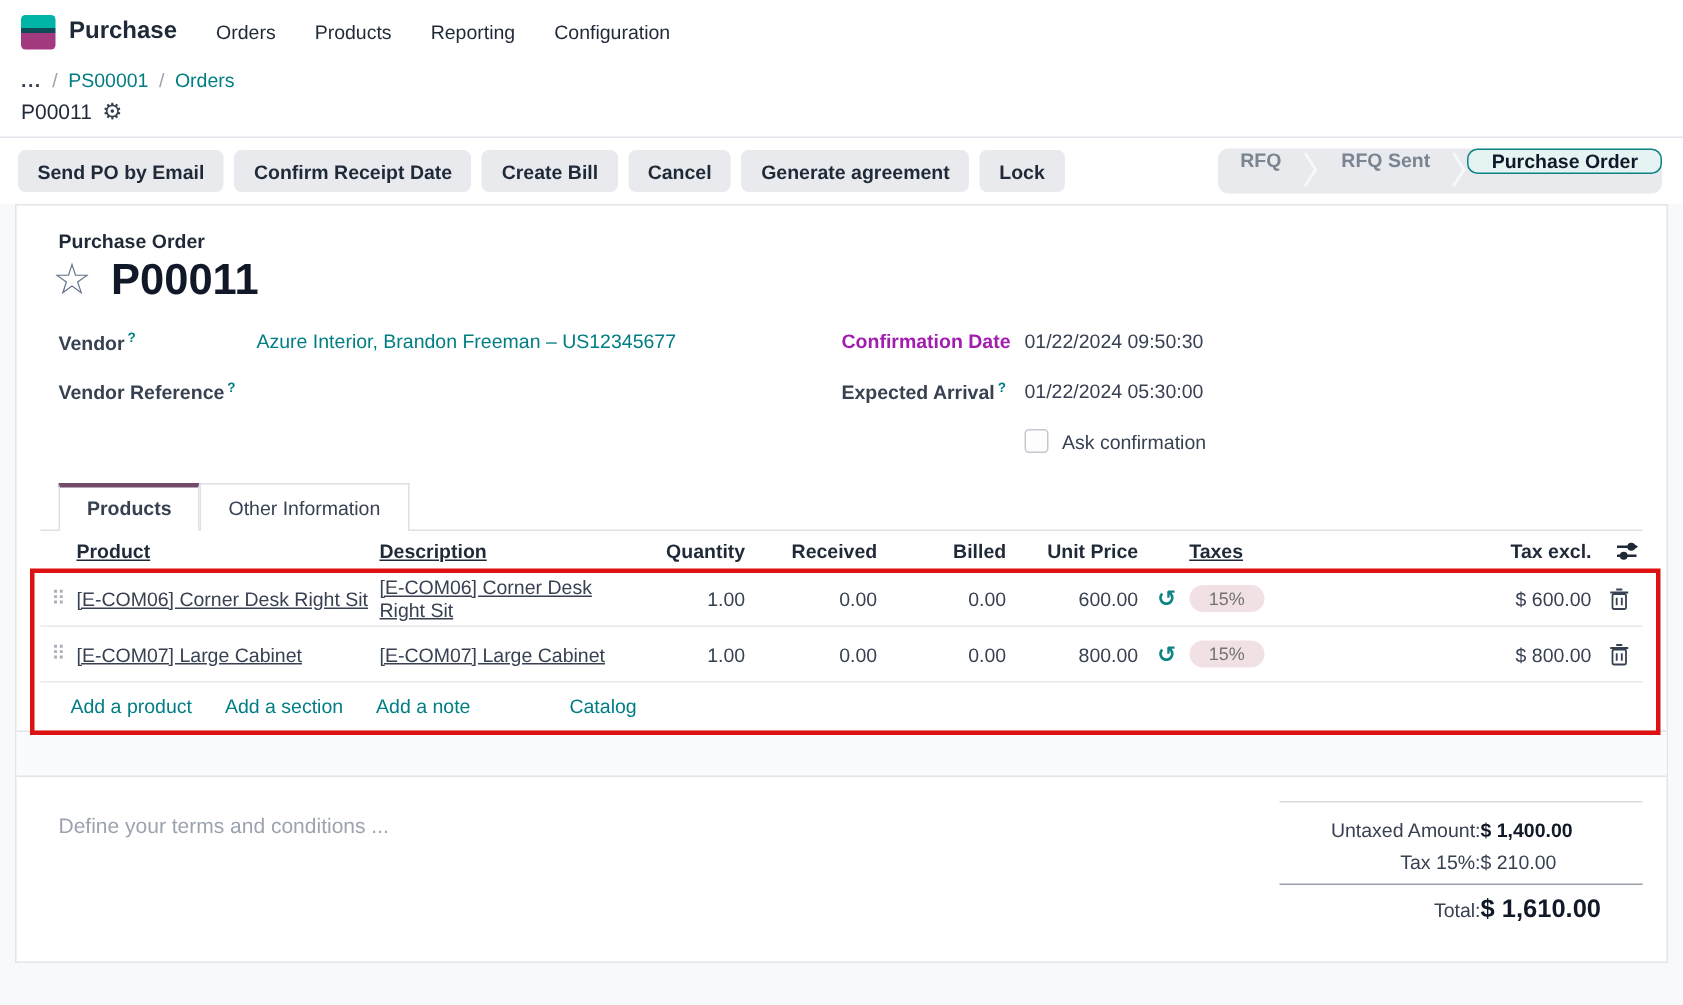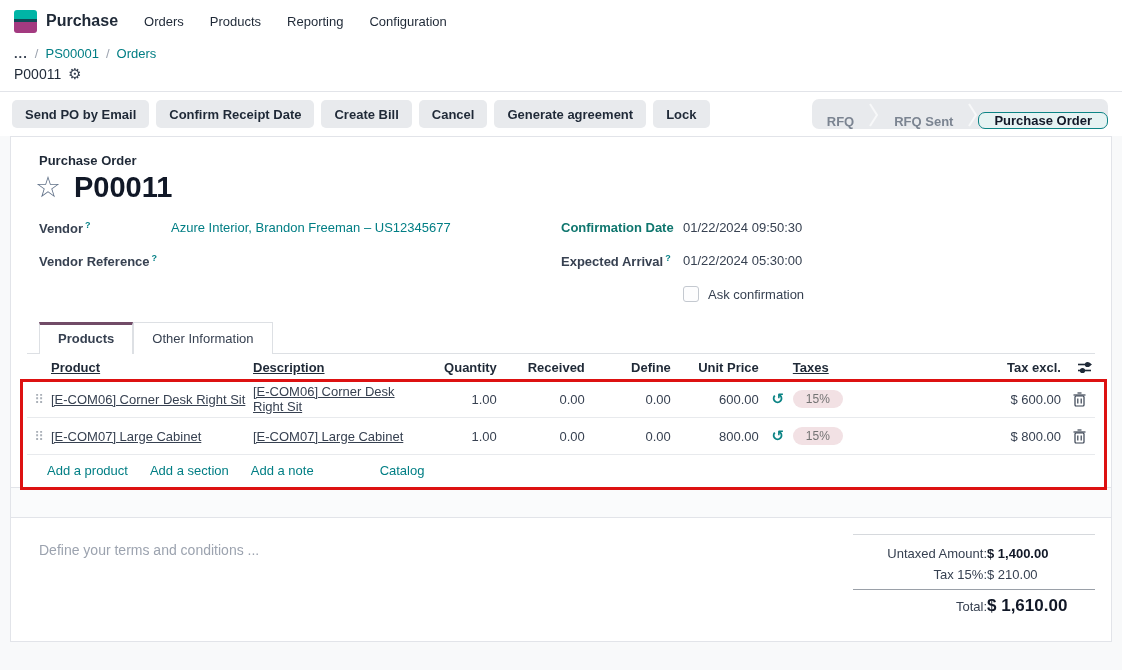--- a/index.html
+++ b/index.html
@@ -23,21 +23,21 @@
   .crumb-link { color:#017e84; cursor:pointer; }
   .crumb-line2 { display:flex; align-items:center; gap:7px; margin-top:4px; font-size:14px; color:#1f2937; }
   .gear { color:#374151; font-size:15px; cursor:pointer; }
 
   
   .action-bar { background:#fff; border-top:1px solid #e2e4e9; padding:7px 12px;
     display:flex; align-items:center; justify-content:space-between; }
   .btn-group { display:flex; gap:7px; }
   .btn { background:#e8eaed; border:none; border-radius:5px; height:28px; padding:0 13px;
     font-family:inherit; font-size:13px; font-weight:600; color:#1f2937; cursor:pointer; white-space:nowrap; }
-  .statusbar { display:flex; align-items:flex-end; height:30px; background:#e8eaed; border-radius:7px; margin-right:2px; }
+  .statusbar { display:flex; align-items:flex-start; height:30px; background:#e8eaed; border-radius:7px; margin-right:2px; }
   .step { display:flex; align-items:center; padding:0 15px; font-weight:600; color:#7b8491; cursor:pointer; }
   .step-sep { display:flex; align-items:center; }
   .step.active { background:#e6f3f3; border:1px solid #0c8485; border-radius:7px; color:#111827; font-weight:700; }
 
   
   .content { padding:0 10px; height:528px; }
   .sheet { background:#fff; border:1px solid #e2e4e9; height:506px; padding:16px 16px 0; position:relative; }
   .doc-type { font-size:13px; font-weight:700; color:#1f2937; padding-left:12px; }
   .title-row { display:flex; align-items:center; gap:13px; padding-left:8px; margin:3px 0 16px; }
   .star { font-size:29px; color:#64748b; line-height:1; cursor:pointer; }
@@ -163,21 +163,21 @@
           <span class="flabel"><span>Vendor</span><span class="help-sup">?</span></span>
           <span class="fvalue link">Azure Interior, Brandon Freeman – US12345677</span>
         </div>
         <div class="frow">
           <span class="flabel"><span>Vendor Reference</span><span class="help-sup">?</span></span>
           <span class="fvalue"></span>
         </div>
       </div>
       <div class="fcol right">
         <div class="frow">
-          <span class="flabel" style="font-weight:600;color:#0f766e;">Confirmation Date</span>
+          <span class="flabel" style="font-weight:600;color:#a21caf;">Confirmation Date</span>
           <span class="fvalue">01/22/2024 09:50:30</span>
         </div>
         <div class="frow">
           <span class="flabel"><span>Expected Arrival</span><span class="help-sup">?</span></span>
           <span class="fvalue">01/22/2024 05:30:00</span>
         </div>
         <div class="checkbox-row">
           <span class="checkbox"></span>
           <span>Ask confirmation</span>
         </div>
@@ -191,21 +191,21 @@
 
     <div class="table-wrap">
       <div class="annotation-box"></div>
 
       <div class="grid-row thead">
         <span></span>
         <span class="c-left">Product</span>
         <span class="c-left">Description</span>
         <span class="c-right">Quantity</span>
         <span class="c-right">Received</span>
-        <span class="c-right">Define</span>
+        <span class="c-right">Billed</span>
         <span class="c-right">Unit Price</span>
         <span></span>
         <span class="c-left">Taxes</span>
         <span class="c-right">Tax excl.</span>
         <span class="adjust-icon">
           <svg width="15" height="13" viewBox="0 0 15 13">
               <g stroke="#1f2937" stroke-width="1.6" fill="#1f2937">
                 <line x1="0" y1="3.5" x2="13" y2="3.5"></line>
                 <circle cx="9.5" cy="3.5" r="1.8"></circle>
                 <line x1="0" y1="9.5" x2="13" y2="9.5"></line>

